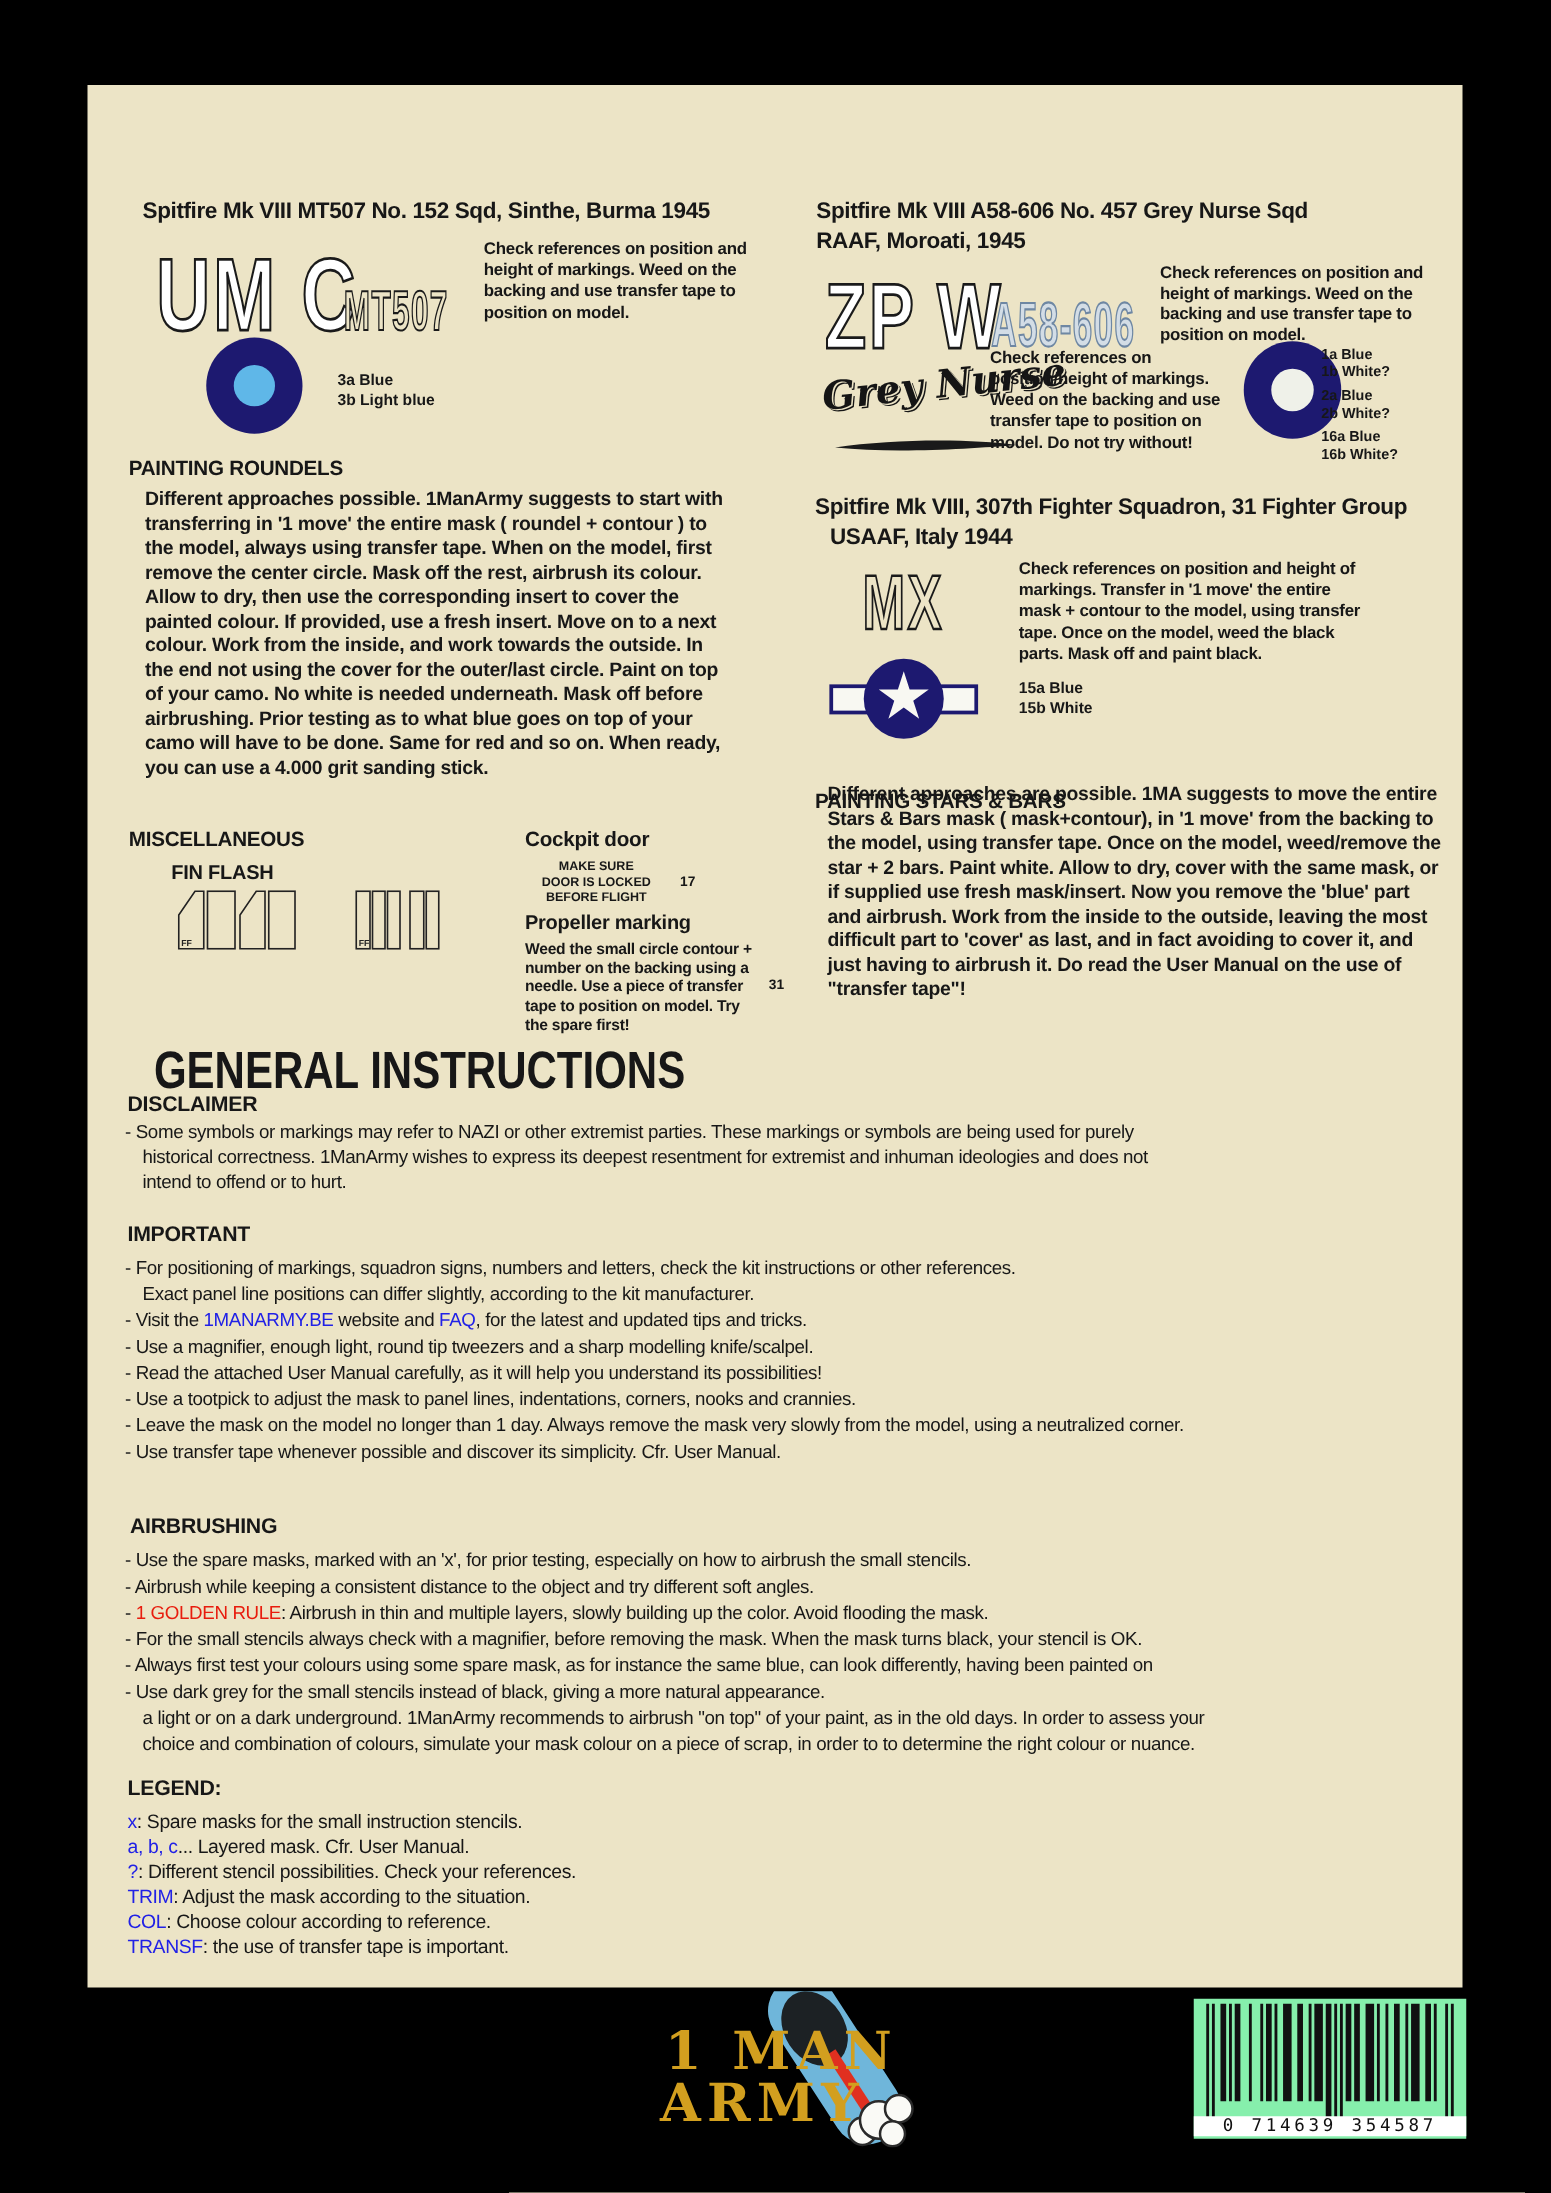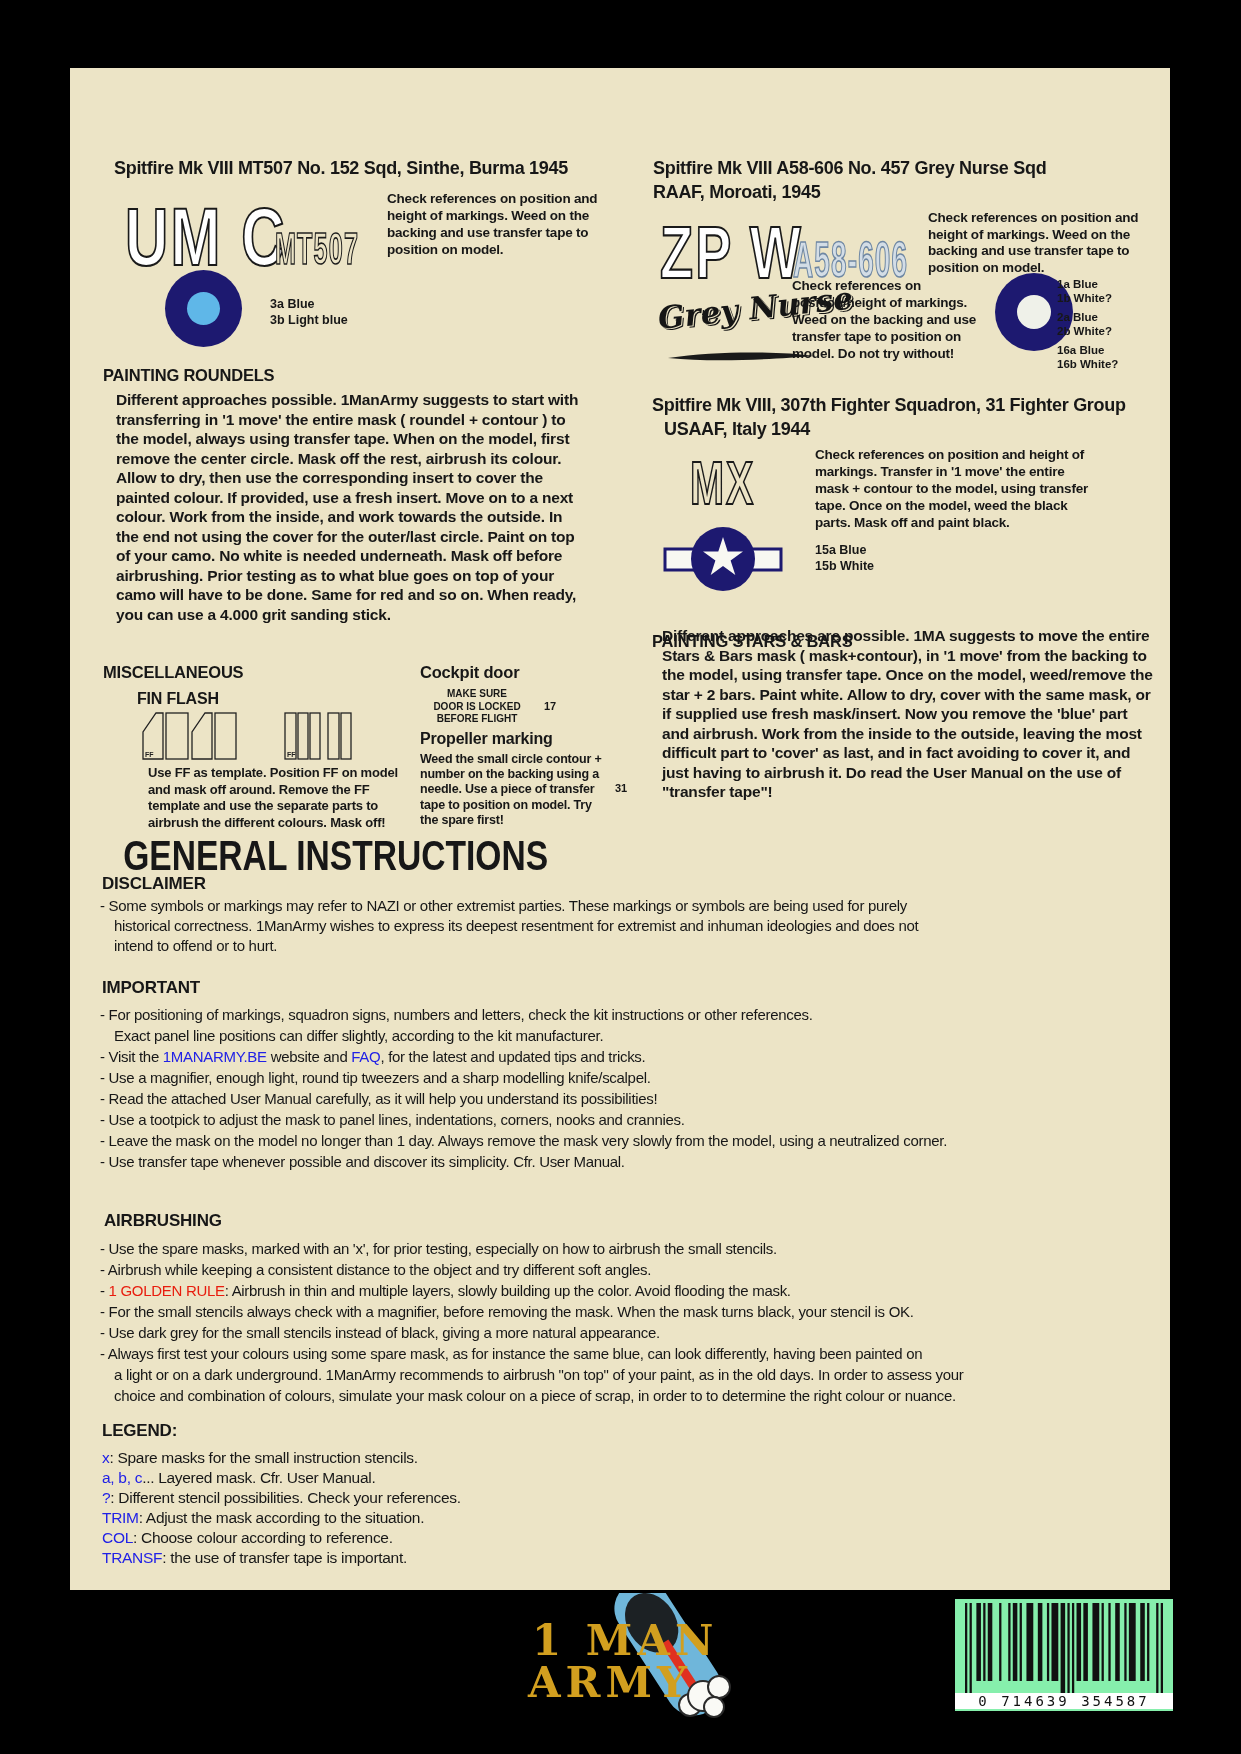--- a/index.html
+++ b/index.html
@@ -140,21 +140,20 @@
         <rect x="73" y="1" width="21" height="46"></rect>
       <rect x="143" y="1" width="11" height="46"></rect>
         <rect x="156" y="1" width="10" height="46"></rect>
         <rect x="168" y="1" width="10" height="46"></rect>
       <rect x="186" y="1" width="11" height="46"></rect>
         <rect x="199" y="1" width="10" height="46"></rect>
     </g>
     <text x="3" y="45" font-size="7" font-weight="bold" fill="#222">FF</text>
     <text x="145" y="45" font-size="7" font-weight="bold" fill="#222">FF</text>
   </svg>
-  <div class="abs caption" style="left:78px;top:697px;width:250px;">Use FF as template. Position FF on model and mask off around. Remove the FF template and use the separate parts to airbrush the different colours. Mask off!</div>
 
   <div class="abs shdr" style="left:350px;top:595px;">Cockpit door</div>
   <div class="abs stencil" style="left:352px;top:620px;width:110px;">
       <div class="tline">MAKE SURE</div>
       <div class="tline">DOOR IS LOCKED</div>
       <div class="tline">BEFORE FLIGHT</div>
     </div>
   <div class="abs tinynum" style="left:474px;top:632px;">17</div>
 
   <div class="abs shdr" style="left:350px;top:662px;font-size:16px;">Propeller marking</div>
@@ -183,22 +182,22 @@
       <div class="tline"><span>- Leave the mask on the model no longer than 1 day. Always remove the mask very slowly from the model, using a neutralized corner.</span></div>
       <div class="tline"><span>- Use transfer tape whenever possible and discover its simplicity. Cfr. User Manual.</span></div>
     </div>
 
   <div class="abs shdr" style="left:34px;top:1143px;font-size:17px;">AIRBRUSHING</div>
   <div class="abs tlist" style="left:30px;top:1170px;">
       <div class="tline"><span>- Use the spare masks, marked with an 'x', for prior testing, especially on how to airbrush the small stencils.</span></div>
       <div class="tline"><span>- Airbrush while keeping a consistent distance to the object and try different soft angles.</span></div>
       <div class="tline"><span>- </span><span class="red">1 GOLDEN RULE</span><span>: Airbrush in thin and multiple layers, slowly building up the color. Avoid flooding the mask.</span></div>
       <div class="tline"><span>- For the small stencils always check with a magnifier, before removing the mask. When the mask turns black, your stencil is OK.</span></div>
+      <div class="tline"><span>- Always first test your colours using some spare mask, as for instance the same blue, can look differently, having been painted on</span></div>
       <div class="tline"><span>- Use dark grey for the small stencils instead of black, giving a more natural appearance.</span></div>
-      <div class="tline"><span>- Always first test your colours using some spare mask, as for instance the same blue, can look differently, having been painted on</span></div>
       <div class="tline indent"><span>a light or on a dark underground. 1ManArmy recommends to airbrush "on top" of your paint, as in the old days. In order to assess your</span></div>
       <div class="tline indent"><span>choice and combination of colours, simulate your mask colour on a piece of scrap, in order to to determine the right colour or nuance.</span></div>
     </div>
 
   <div class="abs shdr" style="left:32px;top:1353px;font-size:17px;">LEGEND:</div>
   <div class="abs tlist legend" style="left:32px;top:1380px;">
       <div class="tline"><span class="blue">x</span><span>: Spare masks for the small instruction stencils.</span></div>
       <div class="tline"><span class="blue">a, b, c</span><span>... Layered mask. Cfr. User Manual.</span></div>
       <div class="tline"><span class="blue">?</span><span>: Different stencil possibilities. Check your references.</span></div>
       <div class="tline"><span class="blue">TRIM</span><span>: Adjust the mask according to the situation.</span></div>

